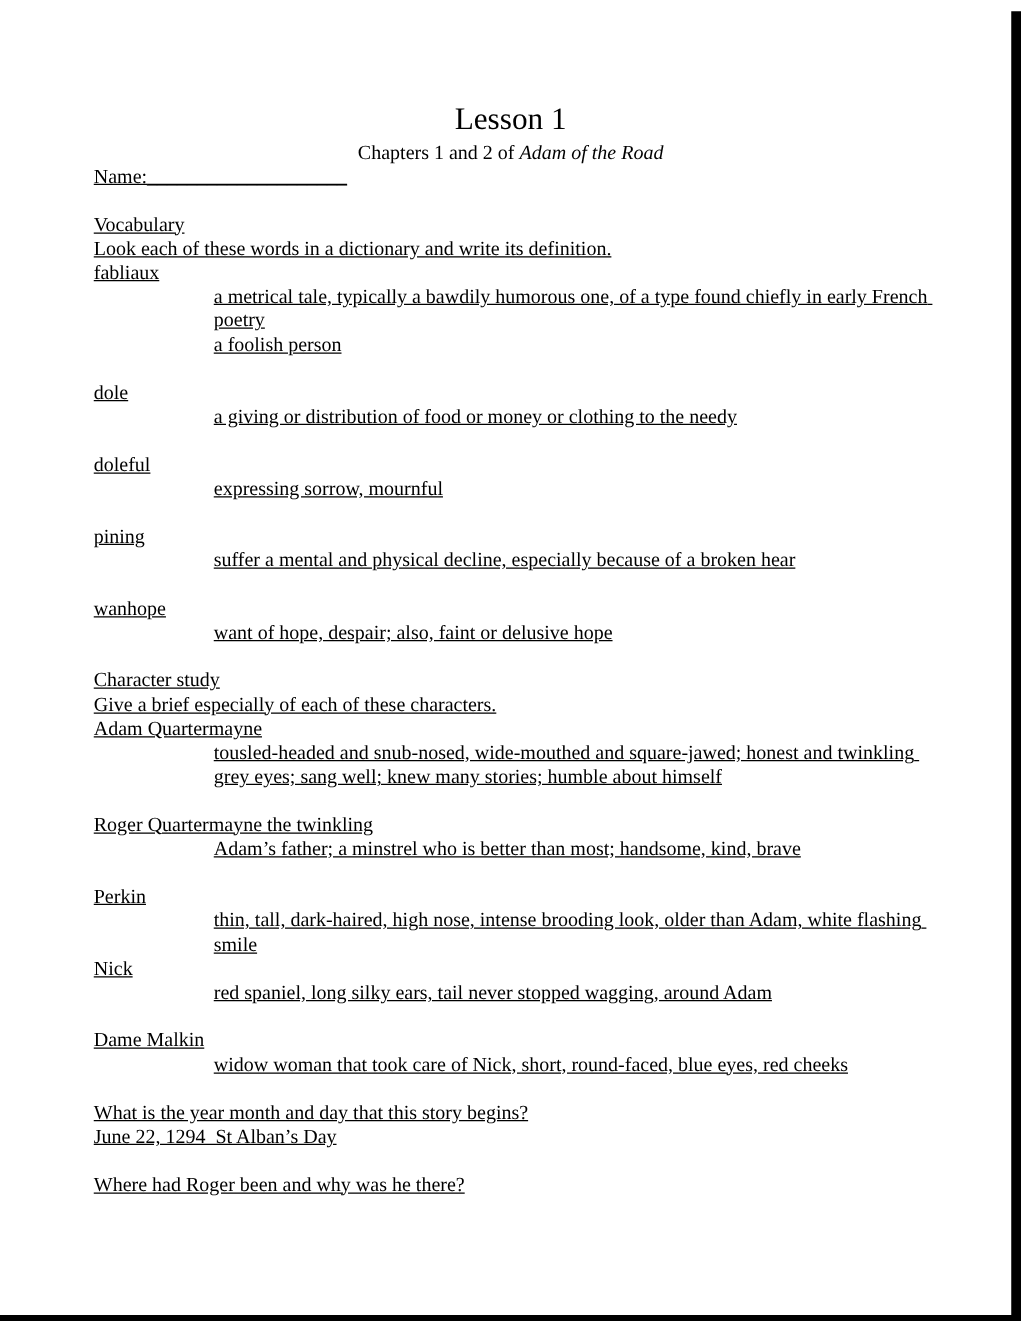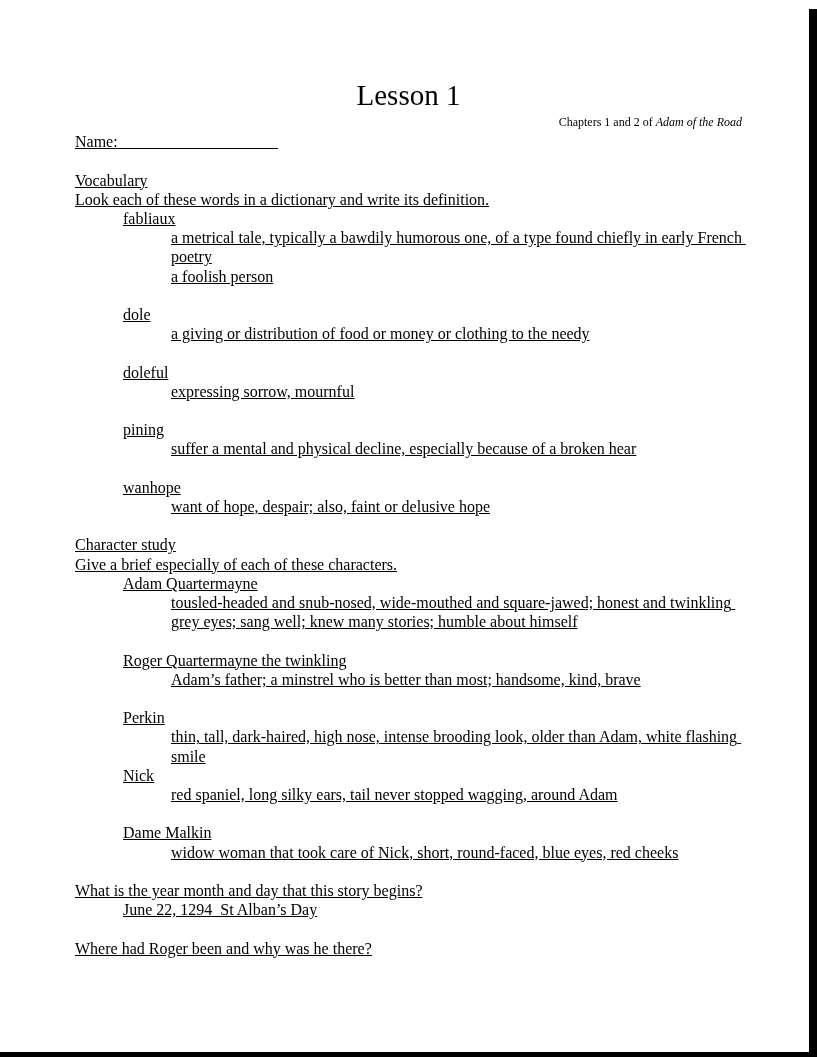--- a/index.html
+++ b/index.html
@@ -11,38 +11,38 @@
     font-family: "Liberation Serif", "DejaVu Serif", serif;
     overflow: hidden;
   }
   .content {
     position: absolute;
     left: 75px;
     top: 78px;
     width: 667px;
   }
   .title {
-    font-size: 29px;
+    font-size: 25px;
     line-height: 35px;
     font-weight: normal;
     text-align: center;
   }
   .subtitle {
-    font-size: 12px;
+    font-size: 16px;
     line-height: 19.2px;
-    text-align: right;
+    text-align: center;
   }
   .subtitle i { font-style: italic; }
   p, .name-line {
     font-size: 16px;
     line-height: 19.2px;
     white-space: pre-wrap;
     text-decoration: underline;
   }
-  .l1 { margin-left: 48px; }
+  .l1 { }
   .l2 { margin-left: 96px; width: 578px; }
   .spacer { height: 19.2px; }
   .name-blank { letter-spacing: 0; }
   .scan-bar-right {
     position: absolute;
     top: 9px; right: 0; bottom: 0;
     width: 8px;
     background: #000;
   }
   .scan-bar-bottom {

